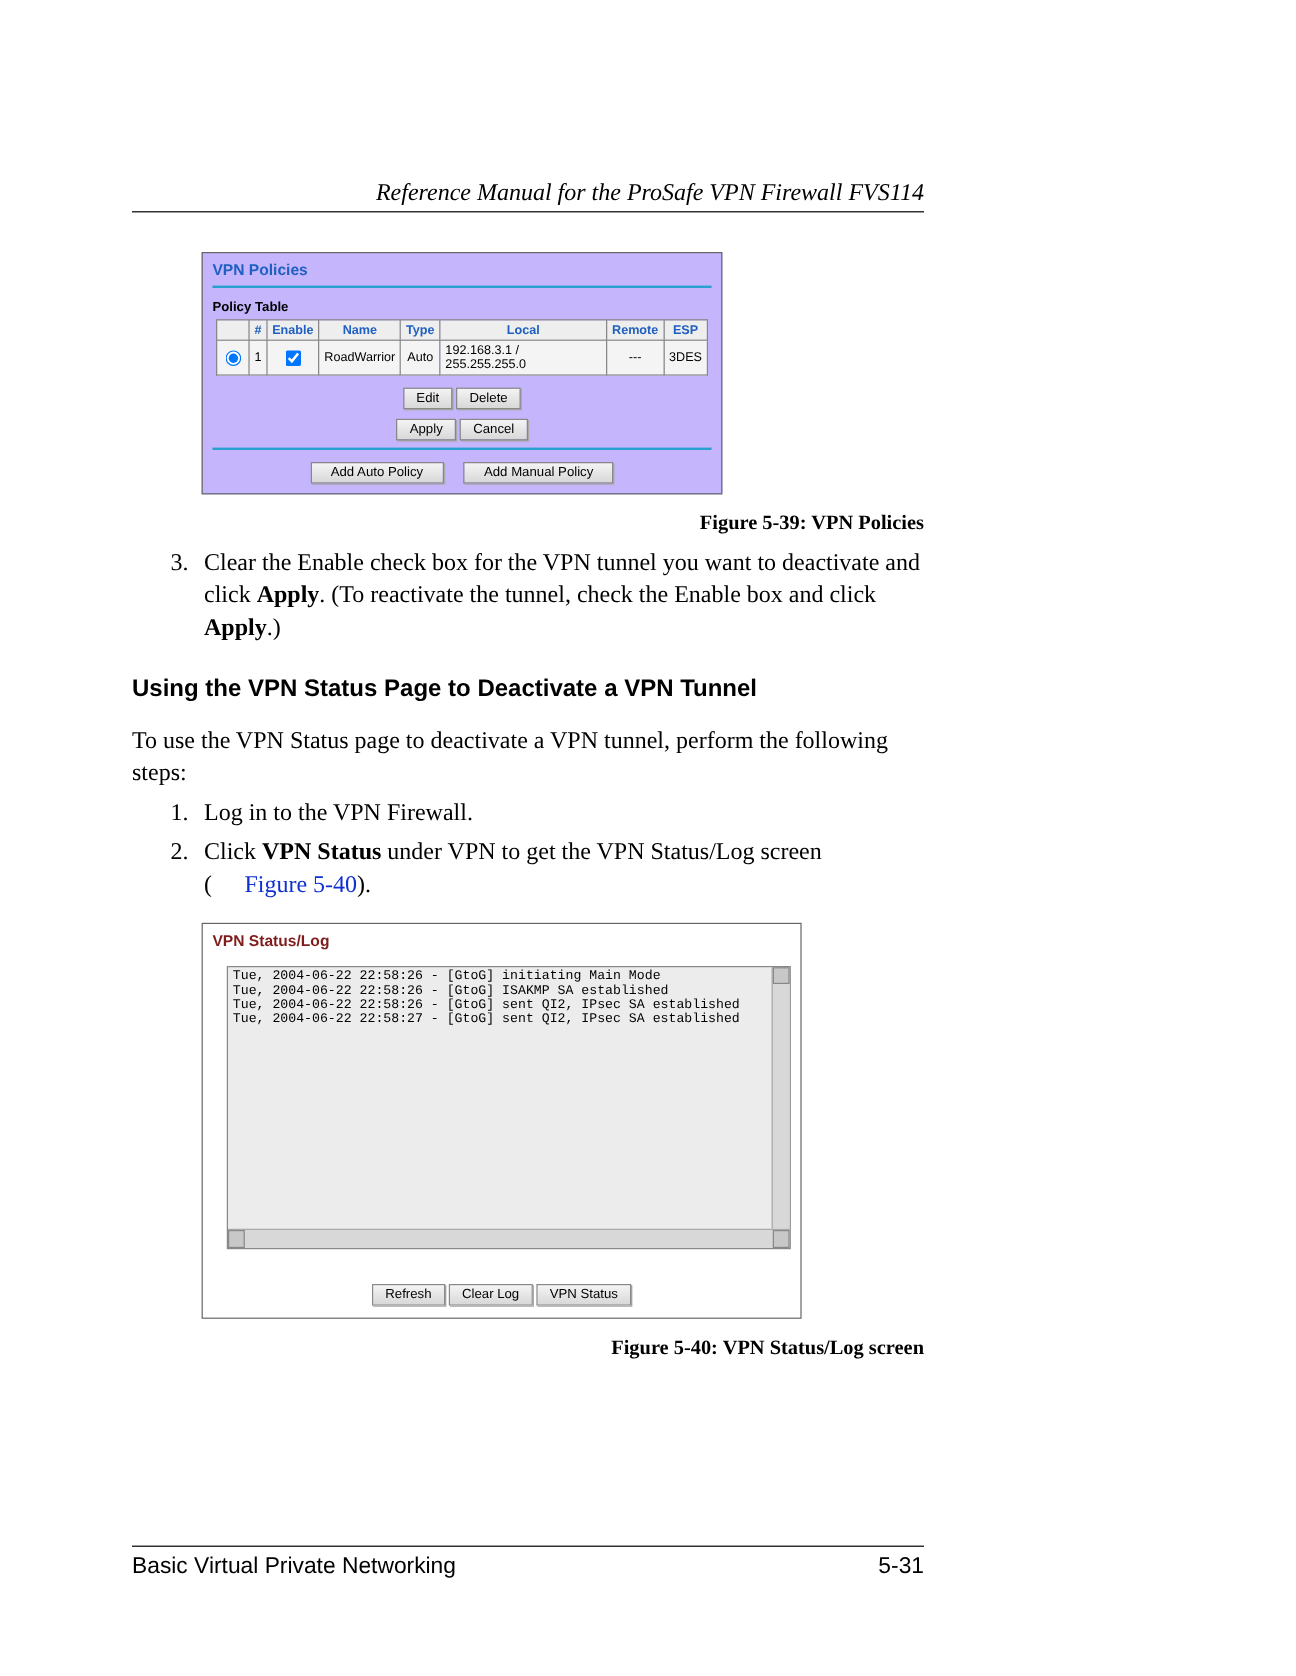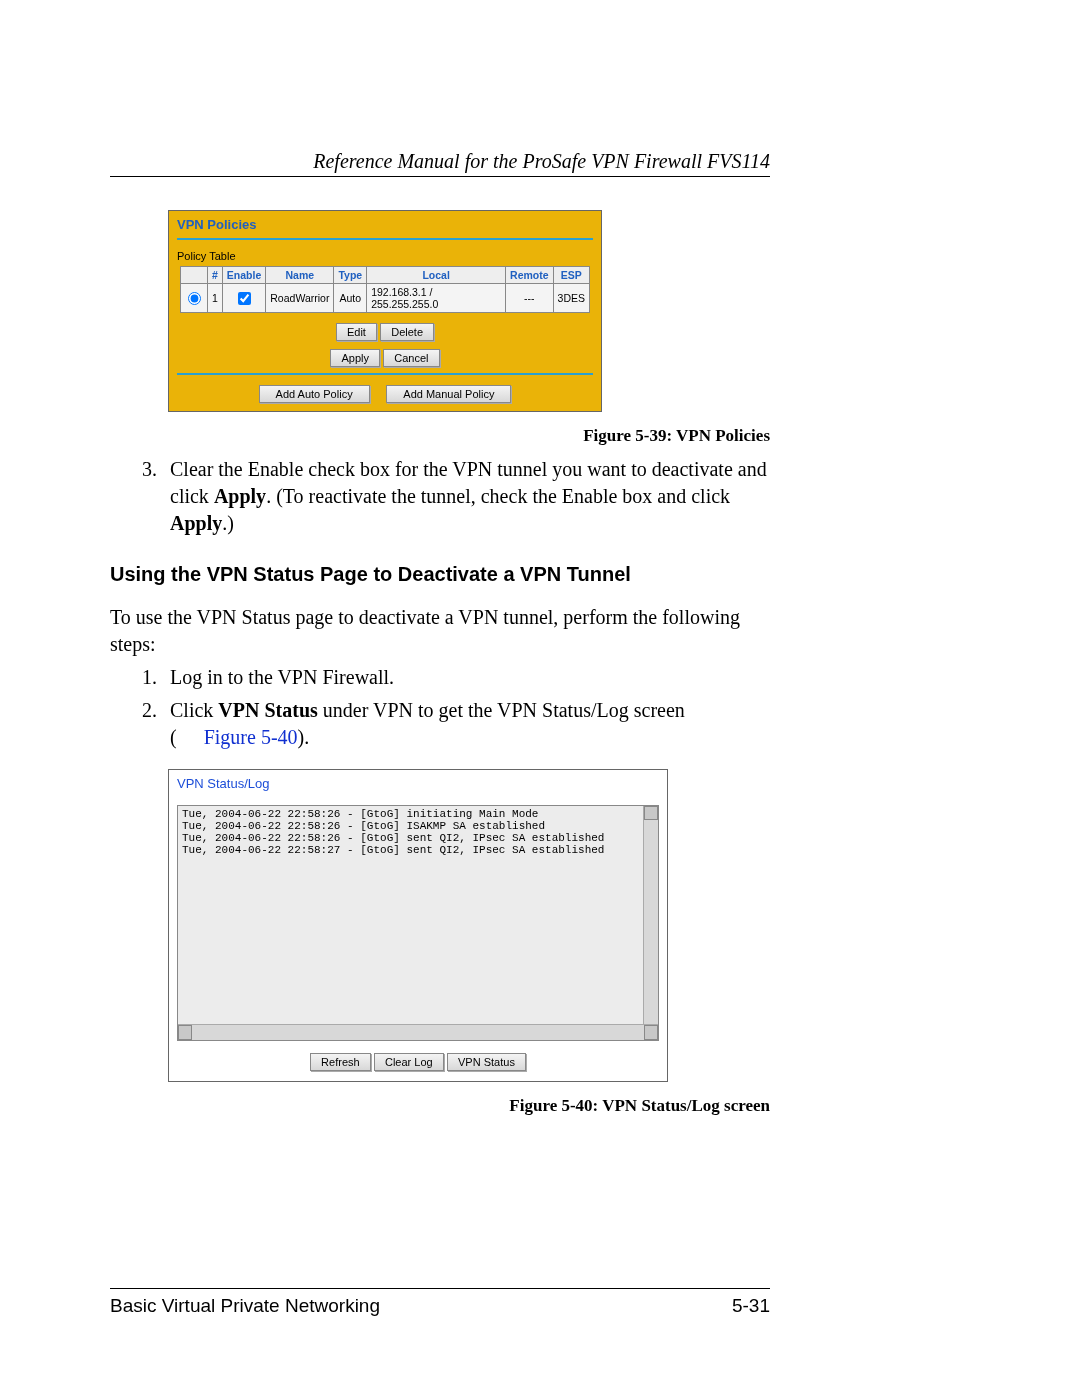--- a/index.html
+++ b/index.html
@@ -37,39 +37,39 @@
     left: 110px;
     right: 110px;
   }
   
   .fig-wrap {
     margin-left: 58px;
   }
   .fig1 {
     width: 432px;
     border: 1px solid #666;
-    background: #eab308;
+    background: #c4b5fd;
     font-family: Arial, Helvetica, sans-serif;
     font-size: 12px;
     color: #000;
     padding-bottom: 4px;
   }
   .fig1-title {
     color: #2060c0;
     font-weight: bold;
     font-size: 13px;
     padding: 6px 8px 4px 8px;
   }
   .fig1 .hr {
     height: 2px;
     background: #2aa0d0;
     margin: 2px 8px 6px 8px;
   }
   .fig1 .subtitle {
-    font-weight: normal;
+    font-weight: bold;
     font-size: 11px;
     padding: 4px 8px 4px 8px;
   }
   .policy-table {
     border-collapse: collapse;
     margin: 0 auto 6px auto;
     width: 410px;
   }
   .policy-table th, .policy-table td {
     border: 1px solid #888;
@@ -133,28 +133,28 @@
   .fig2 {
     width: 498px;
     border: 1px solid #666;
     background: #fff;
     font-family: Arial, Helvetica, sans-serif;
     font-size: 12px;
     padding-bottom: 6px;
     margin-top: 18px;
   }
   .fig2-title {
-    color: #1d4ed8;
-    font-weight: normal;
+    color: #7f1d1d;
+    font-weight: bold;
     font-size: 13px;
     padding: 6px 8px 4px 8px;
   }
   .logbox-wrap {
     position: relative;
-    margin: 10px 8px 0 8px;
+    margin: 10px 8px 0 20px;
   }
   .logbox {
     border: 1px solid #888;
     background: #ececec;
     font-family: "Courier New", monospace;
     font-size: 11px;
     white-space: pre;
     height: 236px;
     overflow: hidden;
     padding: 2px 14px 2px 4px;
@@ -189,21 +189,21 @@
     content: "";
     position: absolute;
     top: 0; bottom: 0;
     width: 14px;
     background: #c8c8c8;
     border: 1px solid #888;
     box-sizing: border-box;
   }
   .scroll-h::before { left: 0; }
   .scroll-h::after { right: 0; }
-  .fig2 .btn-row { margin-top: 8px; }
+  .fig2 .btn-row { margin-top: 25px; }
   
   .page-bottom {
     position: absolute;
     left: 110px;
     right: 110px;
     bottom: 80px;
   }
   .footer-line {
     border-top: 1.5px solid #000;
     margin-bottom: 6px;

